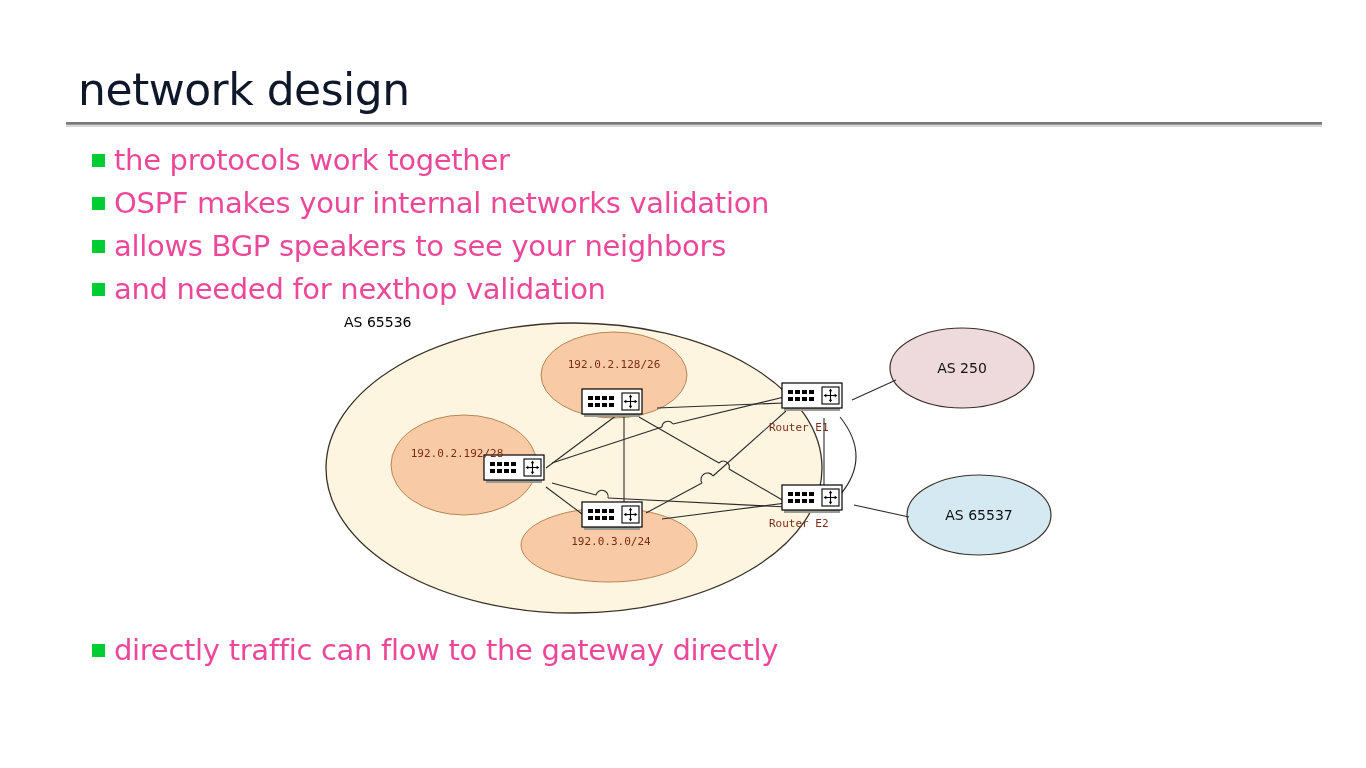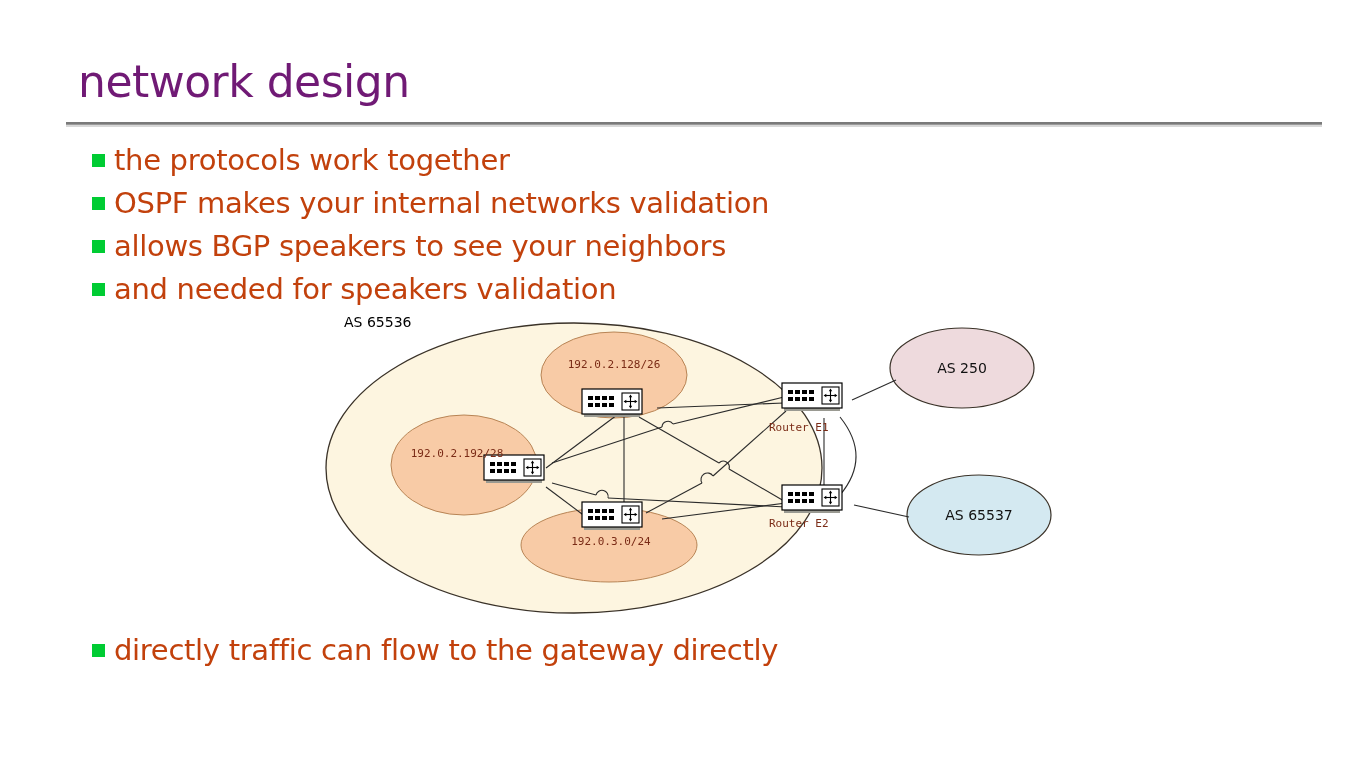--- a/index.html
+++ b/index.html
@@ -13,26 +13,26 @@
     height: 768px;
     position: relative;
     overflow: hidden;
     font-family: "Liberation Sans", sans-serif;
   }
 
   
   #slide-title {
     position: absolute;
     left: 78px;
-    top: 56px;
+    top: 64px;
     font-family: "DejaVu Sans", sans-serif;
     font-size: 44px;
     line-height: 52px;
     font-weight: 400;
-    color: #701a75;
+    color: #0f172a;
     letter-spacing: -0.5px;
     white-space: nowrap;
   }
 
   
   #title-rule {
     position: absolute;
     left: 66px;
     top: 122px;
     width: 1256px;
@@ -62,21 +62,21 @@
     background: #00cc33;
     flex: 0 0 auto;
     margin-right: 9px;
     position: relative;
     top: 1px;
   }
   .bullet-text {
     font-family: "DejaVu Sans", sans-serif;
     font-size: 29px;
     line-height: 34px;
-    color: #c2410c;
+    color: #ec4899;
     white-space: nowrap;
     letter-spacing: -0.3px;
   }
 
   
   #diagram {
     position: absolute;
     left: 324px;
     top: 305px;
     width: 760px;
@@ -124,21 +124,21 @@
     <span class="bullet-text">OSPF makes your internal networks validation</span>
   </div>
 
   <div class="bullet-row">
     <span class="bullet-marker"></span>
     <span class="bullet-text">allows BGP speakers to see your neighbors</span>
   </div>
 
   <div class="bullet-row">
     <span class="bullet-marker"></span>
-    <span class="bullet-text">and needed for speakers validation</span>
+    <span class="bullet-text">and needed for nexthop validation</span>
   </div>
 
 </div>
 
 <div id="diagram">
 <svg width="760" height="320" viewBox="0 0 760 320" xmlns="http://www.w3.org/2000/svg">
 
   <defs>
 
     <g id="router-glyph">

